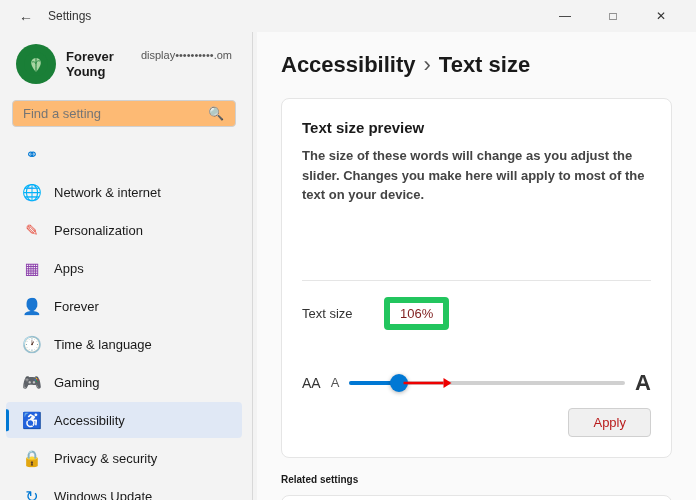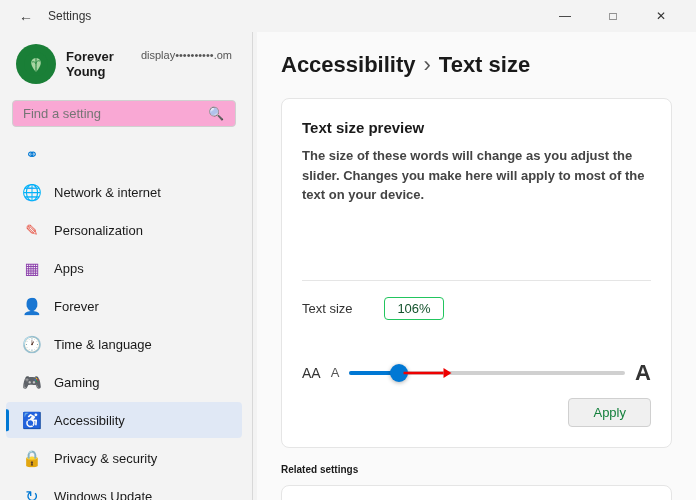--- a/index.html
+++ b/index.html
@@ -89,21 +89,21 @@
       flex-shrink: 0;
     }
     .avatar svg { width: 28px; height: 28px; }
     .profile-info { display: flex; flex-direction: row; }
     .profile-name { font-size: 13px; font-weight: 600; color: #1a1a1a; }
     .profile-email { font-size: 11px; color: #555; }
     .search-box {
       margin: 0 12px 8px;
       display: flex;
       align-items: center;
-      background: #f9a8d4;
+      background: #fdba74;
       border: 1px solid #d0d0d0;
       border-radius: 4px;
       padding: 5px 10px;
       gap: 6px;
     }
     .search-input {
       border: none;
       outline: none;
       font-size: 13px;
       flex: 1;
@@ -203,25 +203,25 @@
       align-items: center;
       gap: 12px;
       margin-bottom: 12px;
     }
     .text-size-label {
       font-size: 13px;
       color: #333;
       min-width: 70px;
     }
     .text-size-value {
-      border: 1px solid #22c55e;
+      border: 6px solid #22c55e;
       border-radius: 4px;
       padding: 3px 10px;
       font-size: 13px;
-      color: #14532d;
+      color: #7f1d1d;
       background: white;
       min-width: 60px;
       text-align: center;
     }
     .slider-row {
       display: flex;
       align-items: center;
       gap: 10px;
       margin-top: 40px;
     }
@@ -281,21 +281,21 @@
       justify-content: flex-end;
       margin-top: 12px;
     }
     .apply-btn {
       background: #f0f0f0;
       border: 1px solid #d0d0d0;
       border-radius: 4px;
       padding: 6px 24px;
       font-size: 13px;
       cursor: pointer;
-      color: #15803d;
+      color: #b91c1c;
     }
     .related-title {
       font-size: 10px;
       font-weight: 600;
       color: #1a1a1a;
       margin-bottom: 10px;
     }
     .related-item {
       display: flex;
       align-items: center;

